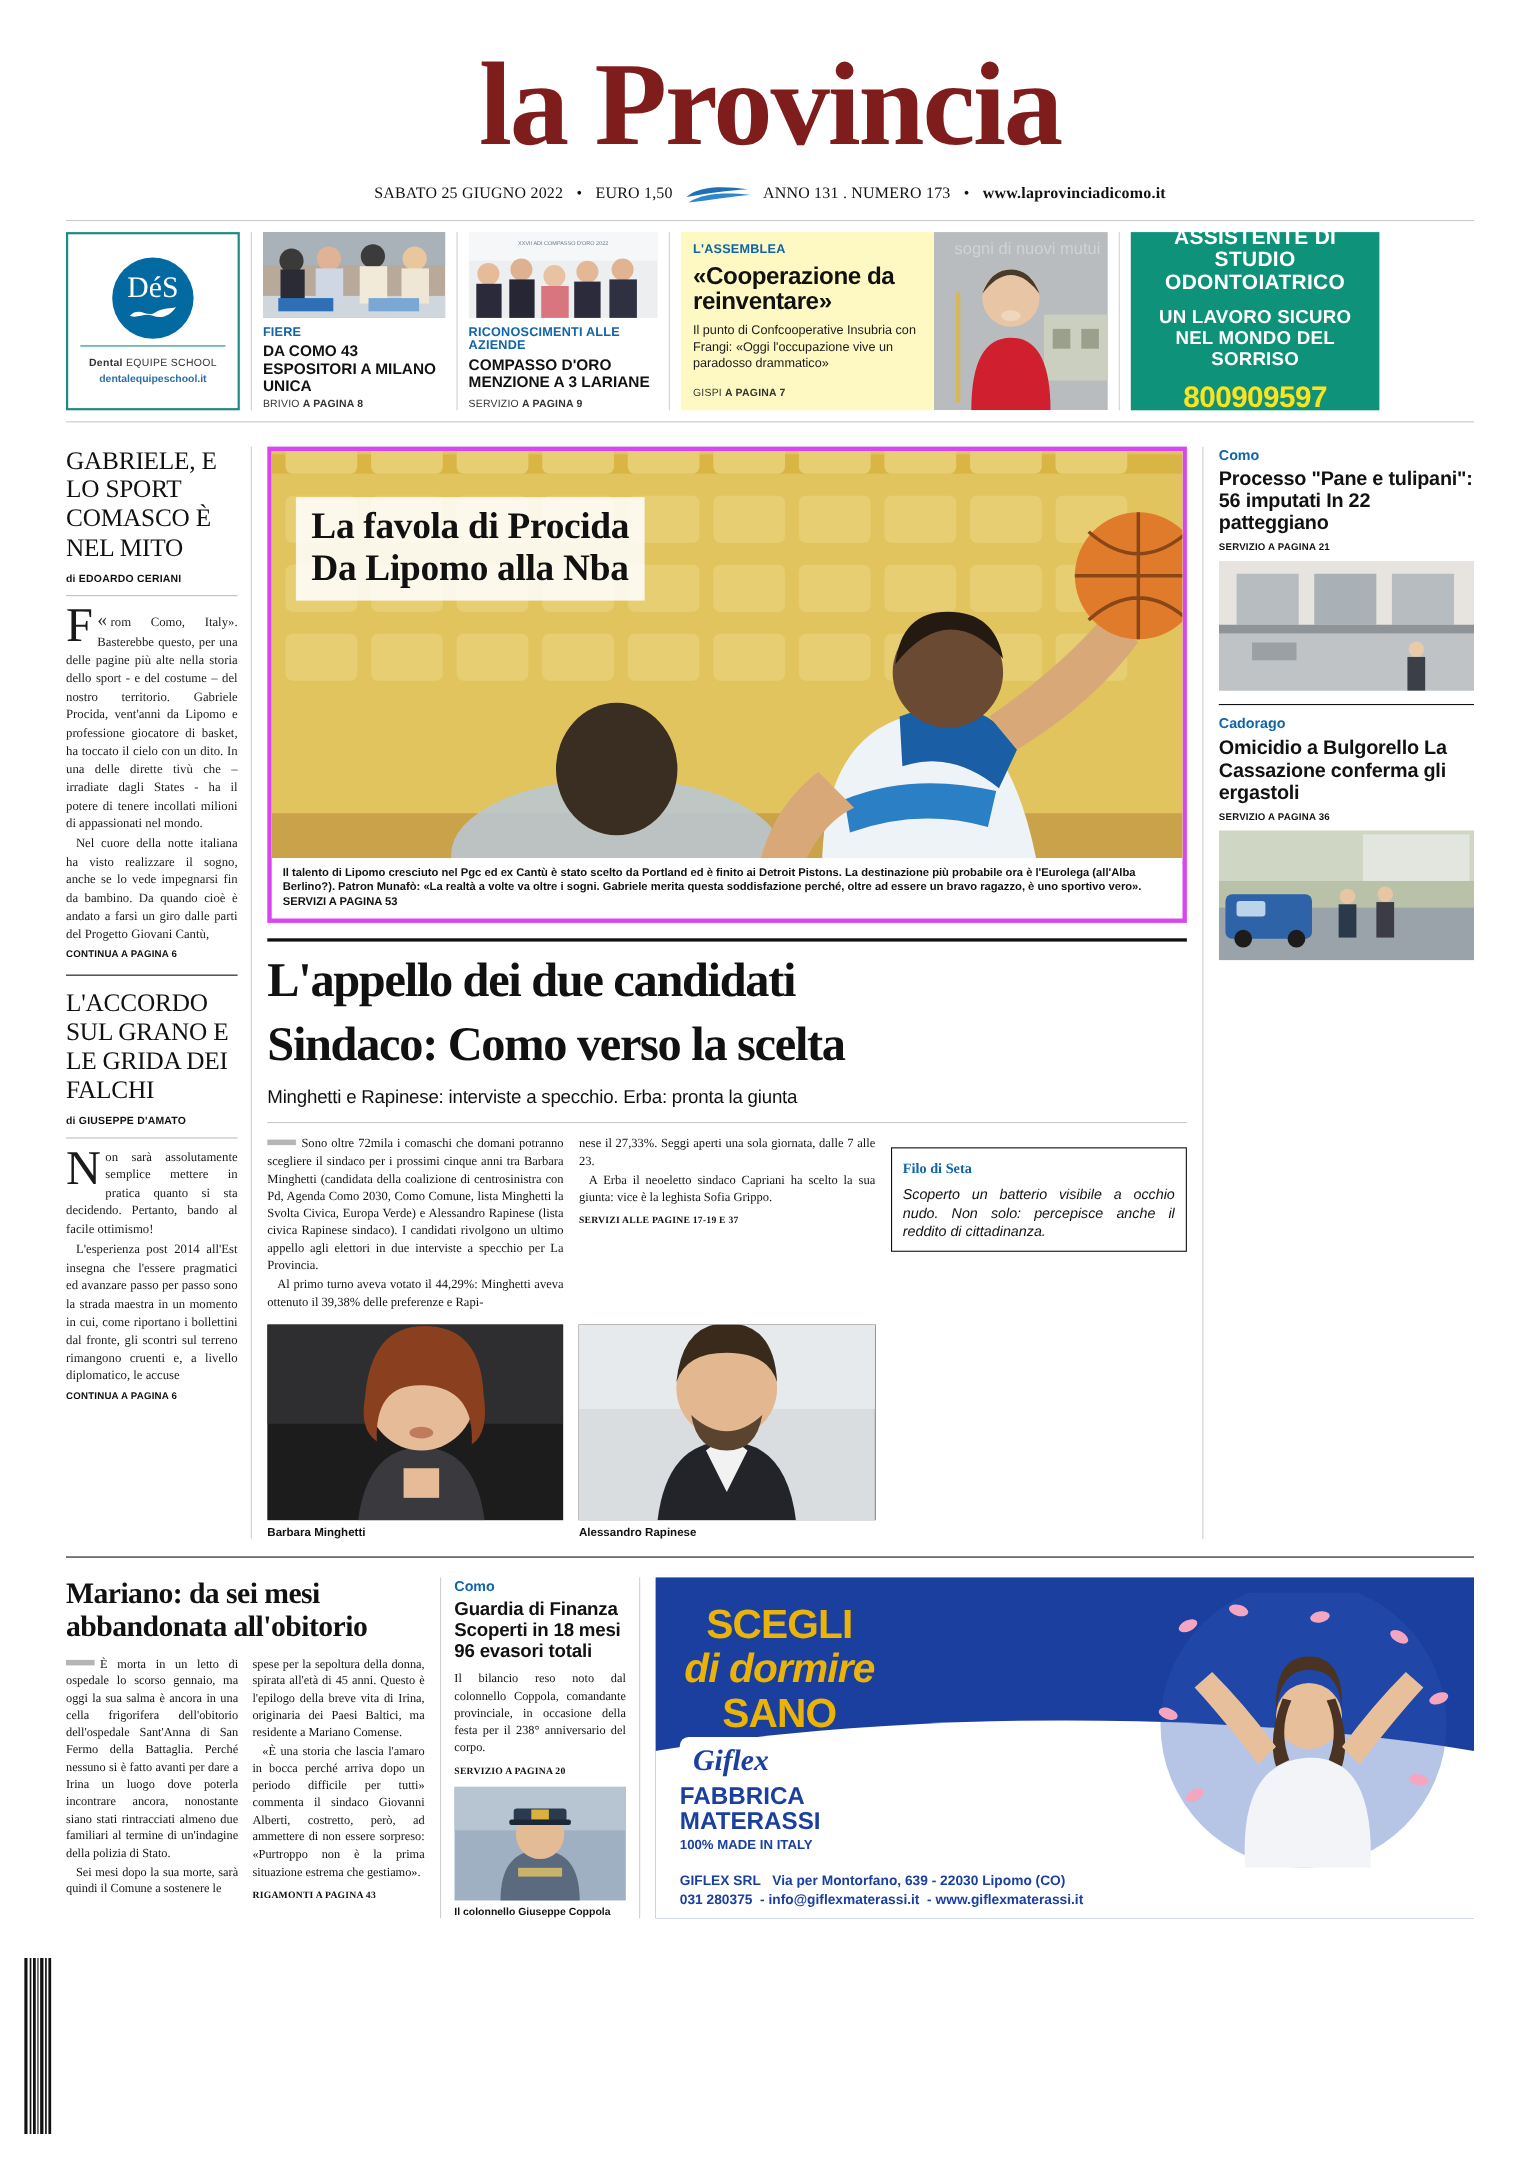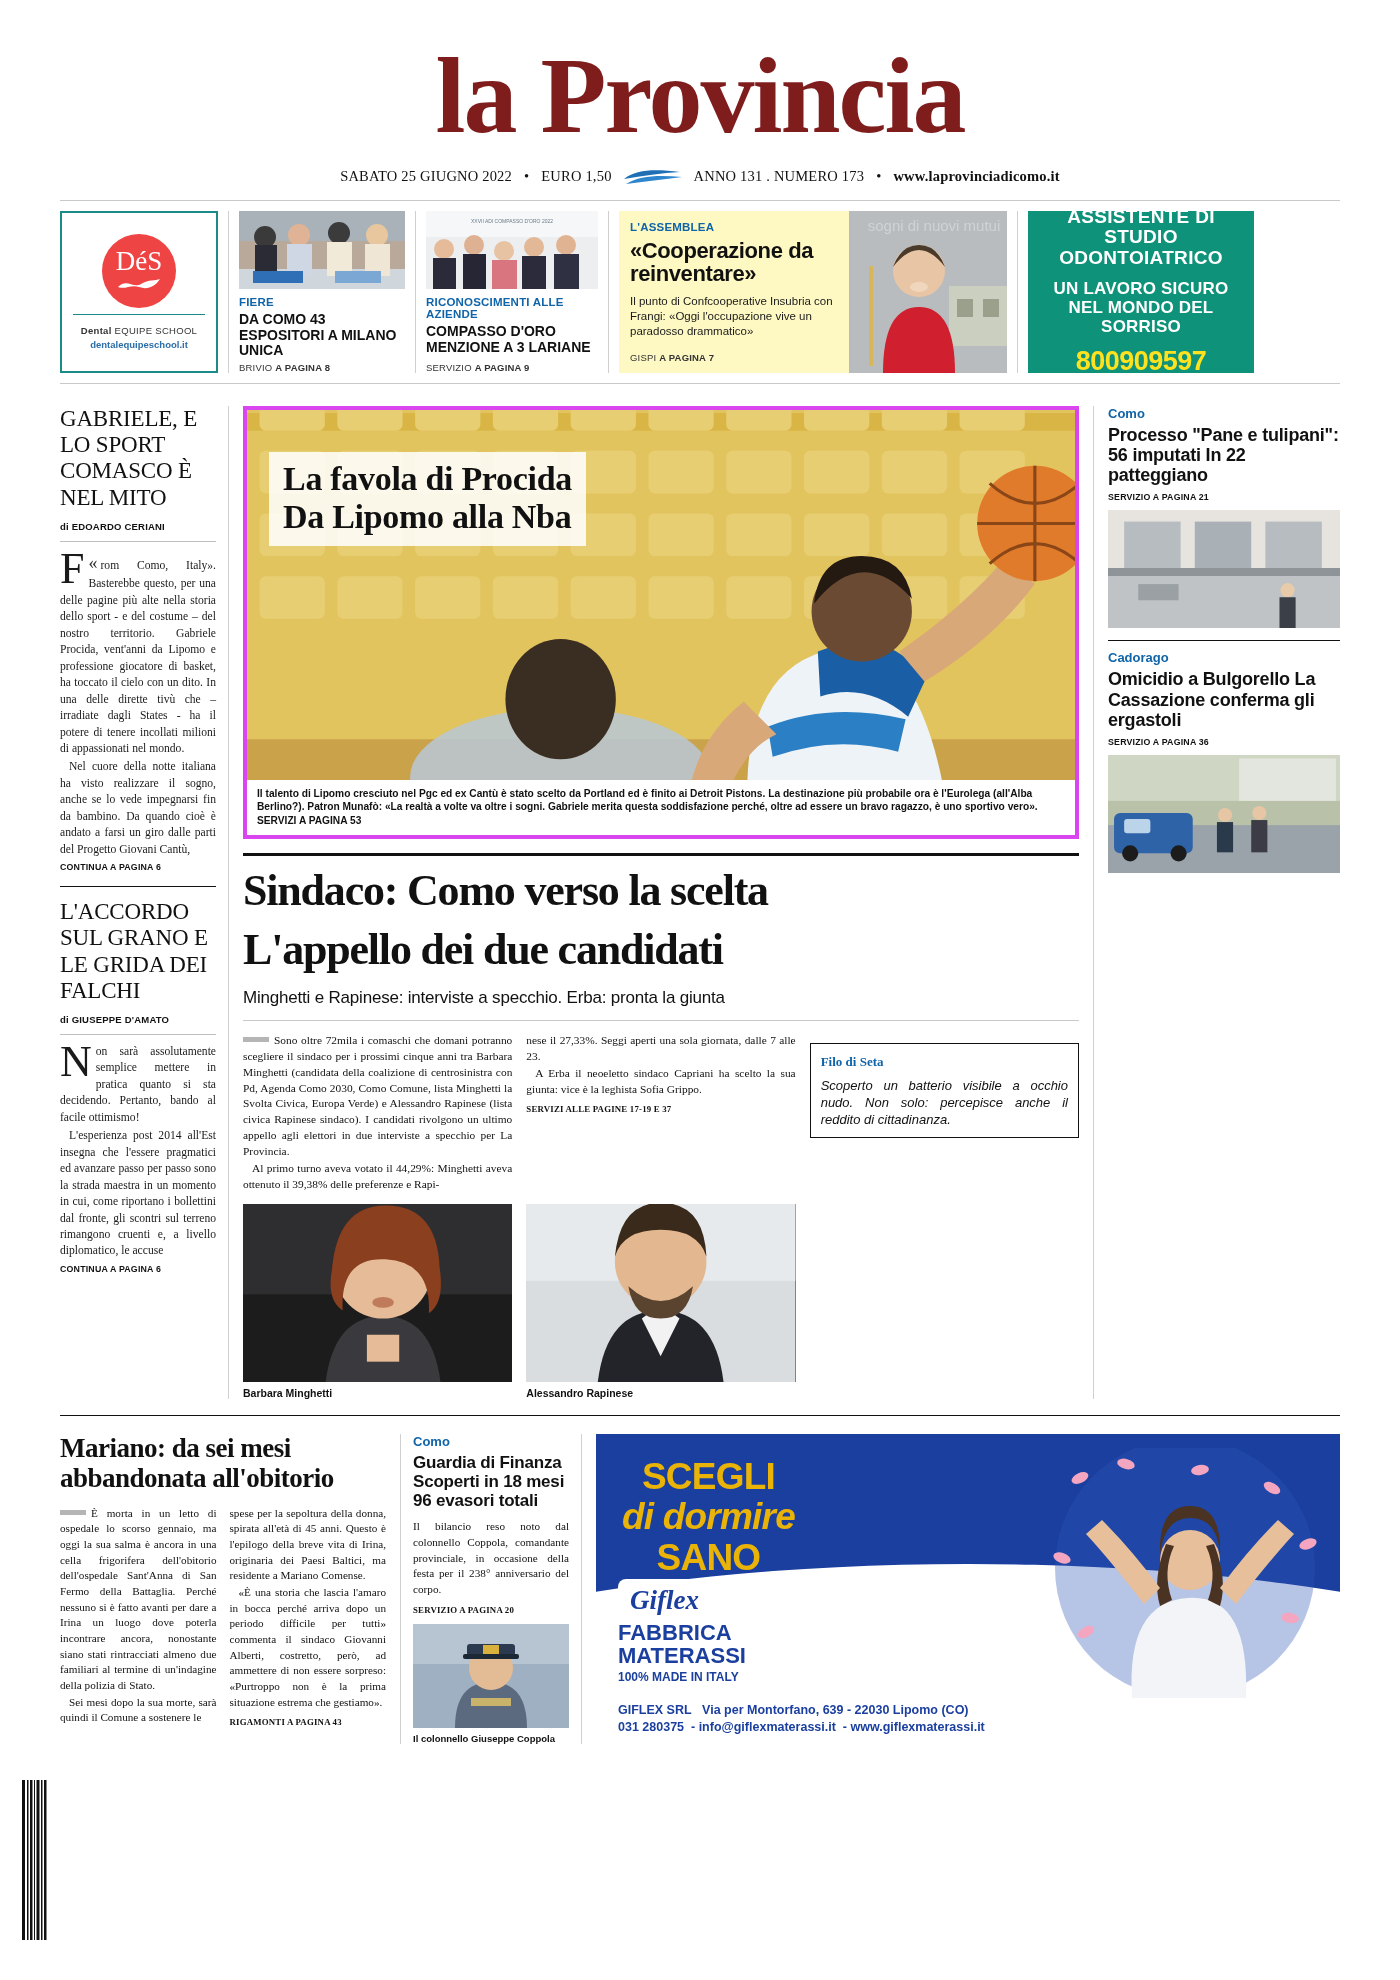--- a/index.html
+++ b/index.html
@@ -46,21 +46,21 @@
   }
   .promo-divider { width: 1px; background: #d0d0d0; margin: 0 10px; }
 
   .des-ad {
     width: 158px; border: 2px solid #1c8a86; background:#fff;
     display:flex; flex-direction:column; align-items:center; justify-content:center;
     padding: 6px 4px;
   }
   .des-circle {
     width: 74px; height: 74px; border-radius: 50%;
-    background: #ef4444;
+    background: #0369a1;
     display:flex; align-items:center; justify-content:center;
     flex-direction: column;
     position: relative;
   }
   .des-circle .des-text {
     font-family: "Liberation Serif", serif;
     color: #fff; font-size: 27px; line-height:1; margin-top:-4px;
   }
   .des-wave { width: 44px; height: 14px; margin-top: 2px; }
   .des-line1 { margin-top: 10px; font-size: 9.5px; letter-spacing: .3px; color:#333; }
@@ -466,22 +466,22 @@
         </div>
         <div class="hero-caption">
           <span>Il talento di Lipomo cresciuto nel Pgc ed ex Cantù è stato scelto da Portland ed è finito ai Detroit Pistons. La destinazione più probabile ora è l'Eurolega (all'Alba Berlino?). Patron Munafò: «La realtà a volte va oltre i sogni. Gabriele merita questa soddisfazione perché, oltre ad essere un bravo ragazzo, è uno sportivo vero».</span>
           <span class="ref">SERVIZI A PAGINA 53</span>
         </div>
       </div>
 
       <div class="black-rule"></div>
 
       <div>
+        <div class="lead-head">L'appello dei due candidati</div>
         <div class="lead-head">Sindaco: Como verso la scelta</div>
-        <div class="lead-head">L'appello dei due candidati</div>
         <div class="lead-sub">Minghetti e Rapinese: interviste a specchio. Erba: pronta la giunta</div>
         <div class="thin-rule"></div>
 
         <div class="lead-cols">
           <div class="lead-col">
             <p class="first"><span class="startbar"></span><span>Sono oltre 72mila i comaschi che domani potranno scegliere il sindaco per i prossimi cinque anni tra Barbara Minghetti (candidata della coalizione di centrosinistra con Pd, Agenda Como 2030, Como Comune, lista Minghetti la Svolta Civica, Europa Verde) e Alessandro Rapinese (lista civica Rapinese sindaco). I candidati rivolgono un ultimo appello agli elettori in due interviste a specchio per La Provincia.</span></p>
             <p>Al primo turno aveva votato il 44,29%: Minghetti aveva ottenuto il 39,38% delle preferenze e Rapi-</p>
           </div>
           <div class="lead-col">
             <p class="first">nese il 27,33%. Seggi aperti una sola giornata, dalle 7 alle 23.</p>

